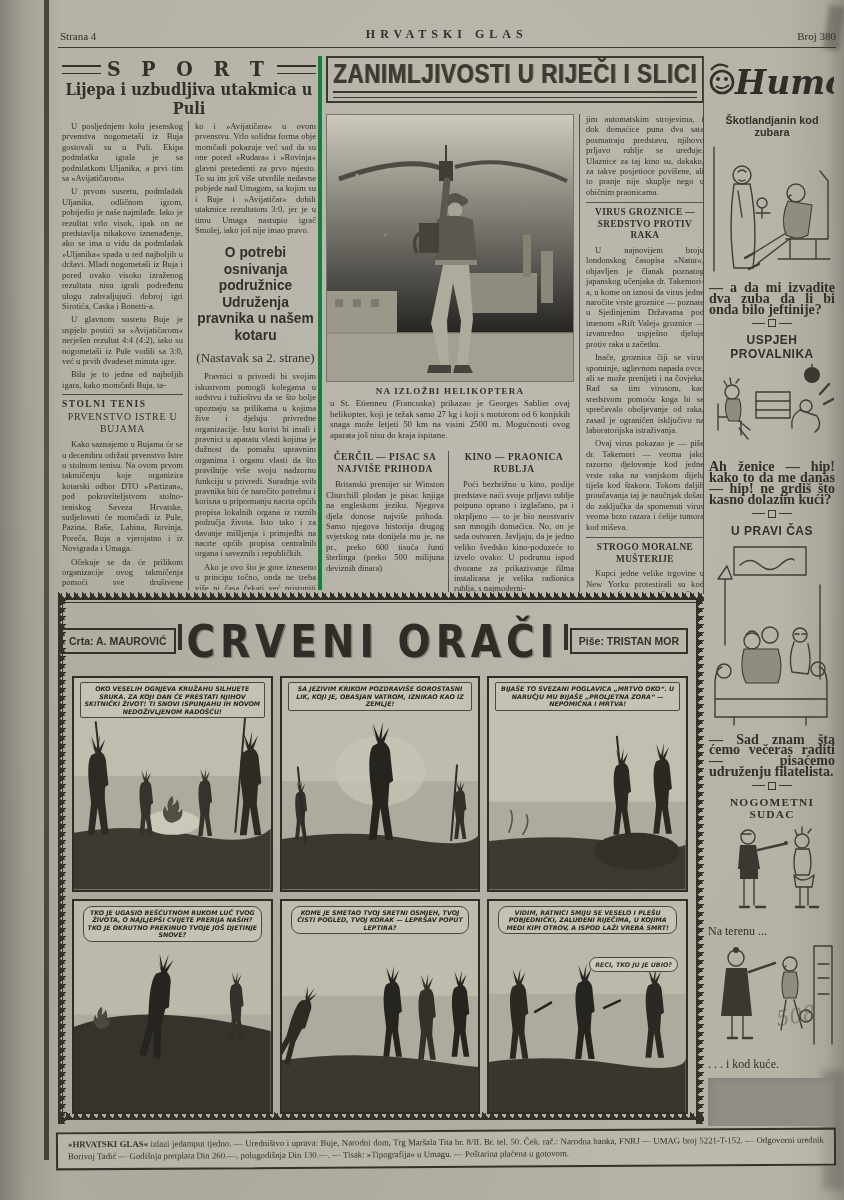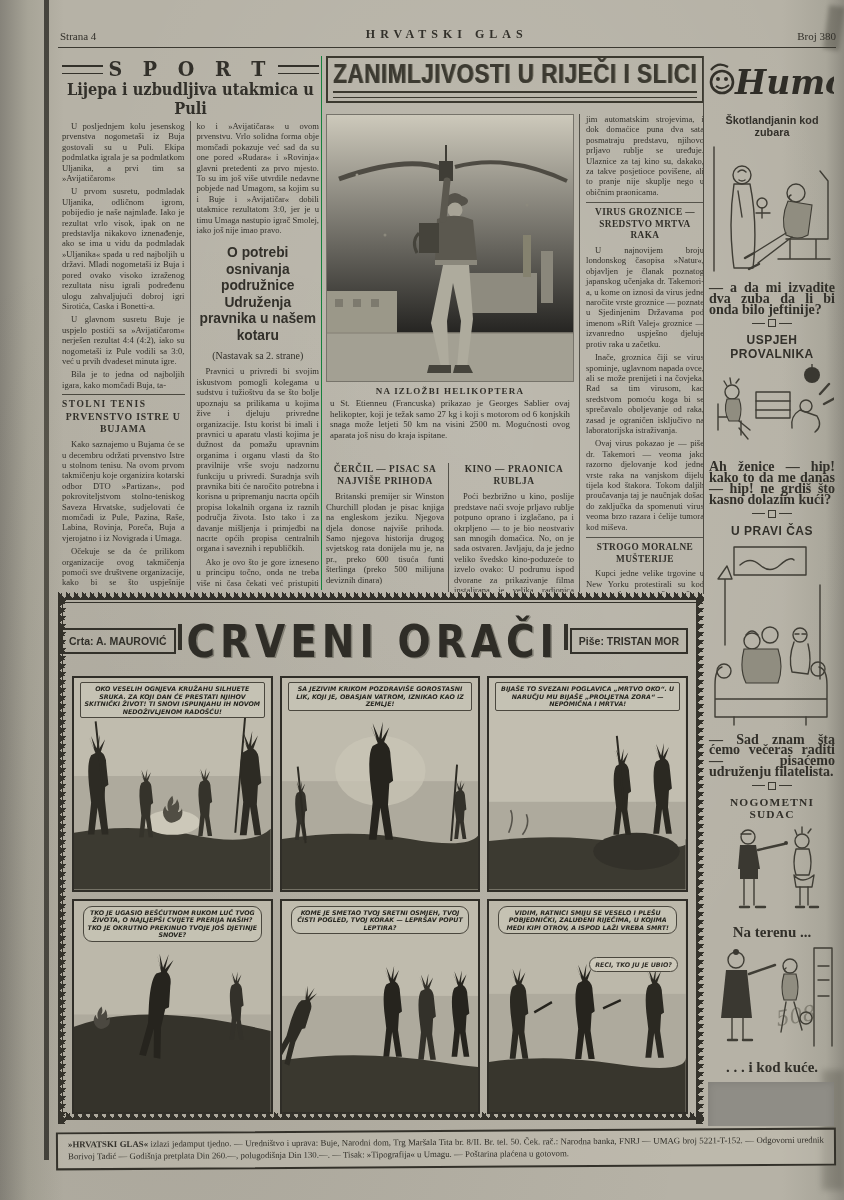--- a/index.html
+++ b/index.html
@@ -18,59 +18,59 @@
   .pagehead{position:absolute;left:60px;top:27px;width:776px;display:flex;justify-content:space-between;align-items:flex-end}
   .pagehead .side{font-size:11px}
   .masthead{font-weight:bold;font-size:12px;letter-spacing:5px}
   .headrule{position:absolute;left:58px;top:47px;width:778px;border-top:1.6px solid #3b3931}
 
   
   .p{font-size:8.6px;line-height:10.4px;text-align:justify;text-indent:9px;margin:0 0 3px}
   .rule{border-top:1px solid #4a483f;margin:4px 0}
 
   
-  .sport{position:absolute;left:62px;top:56px;width:260px;height:534px;border-right:1px solid #15803d;padding-right:2px;box-sizing:border-box;overflow:hidden}
+  .sport{position:absolute;left:62px;top:56px;width:260px;height:534px;border-right:4px solid #15803d;padding-right:2px;box-sizing:border-box;overflow:hidden}
   .sport-titlerow{display:flex;align-items:center;gap:6px;margin:2px 0 1px}
   .dbl{flex:1;height:6px;border-top:2.2px solid #33312a;border-bottom:1.2px solid #33312a}
   .sport-word{font-family:"DejaVu Serif",serif;font-weight:bold;font-size:19px;letter-spacing:7px;transform:scaleY(1.05)}
   .sport-headline{font-family:"DejaVu Serif",serif;font-weight:bold;font-size:14.6px;text-align:center;margin:1px 0 6px;transform:scaleY(1.12)}
   .cols{display:flex;height:470px;overflow:hidden}
   .colA{width:124px;padding-right:5px}
   .colB{width:124px;border-left:1px solid #55534b;padding-left:6px}
   .kicker{font-weight:bold;font-size:9.5px;letter-spacing:1.5px;margin:3px 0 2px}
-  .subttl{font-weight:bold;font-size:9.8px;text-align:center;letter-spacing:.8px;line-height:12px;margin:0 0 4px}
+  .subttl{font-weight:normal;font-size:9.8px;text-align:center;letter-spacing:.8px;line-height:12px;margin:0 0 4px}
   .lawyers-title{font-family:"Liberation Sans","DejaVu Sans",sans-serif;font-weight:bold;font-size:13.8px;line-height:16.5px;text-align:center;margin:10px 2px 6px}
-  .continues{font-size:10px;text-align:center;margin:0 0 5px}
+  .continues{font-size:13px;text-align:center;margin:0 0 5px}
 
   
   .zan{position:absolute;left:326px;top:56px;width:378px;height:536px;box-sizing:border-box;overflow:hidden}
   .banner{border:2.5px solid #3b392f;padding:3px 5px 3px;margin-bottom:11px}
   .banner-text{font-family:"Liberation Sans","DejaVu Sans",sans-serif;font-weight:bold;font-size:22.5px;letter-spacing:.5px;text-align:center;transform:scaleY(1.25);transform-origin:center;color:#3c3a31;text-shadow:1px 0 0 #6b685c;white-space:nowrap}
   .banner-lines{margin-top:4px;border-top:2px solid #3b392f;border-bottom:1px solid #3b392f;height:4px}
   .zanbody{display:flex}
   .zanleft{width:248px;padding-right:5px}
   .zanright{width:120px;border-left:1px solid #55534b;padding-left:6px}
   .photo{width:246px;height:266px;border:1px solid #76736a;position:relative;overflow:hidden}
   .photo-caption-title{font-weight:bold;font-size:9px;letter-spacing:1.2px;text-align:center;margin:4px 0 2px}
   .photo-caption{font-size:8.8px;line-height:10.6px;text-align:justify;margin:0 4px}
-  .arts{display:flex;margin-top:23px}
+  .arts{display:flex;margin-top:11px}
   .art1{width:120px;padding-right:4px}
   .art2{width:122px;border-left:1px solid #55534b;padding-left:5px}
   .art-title{font-weight:bold;font-size:9.4px;text-align:center;letter-spacing:.6px;line-height:12px;margin:0 0 4px}
   .mini-title{font-weight:bold;font-size:9.3px;text-align:center;letter-spacing:.4px;line-height:11.6px;margin:5px 0 3px;border-top:1px solid #55534b;padding-top:4px}
 
   
   .humor{position:absolute;left:708px;top:56px;width:128px;height:1070px;overflow:hidden}
   .humor-vline{position:absolute;left:703px;top:56px;width:0;height:538px;border-left:1.4px solid #4a4840}
   .hlogo{margin:2px 0 4px}
   .hhead{font-family:"Liberation Sans","DejaVu Sans",sans-serif;font-weight:bold;font-size:10.8px;text-align:center;margin:6px 0 3px}
   .hheadU{font-family:"Liberation Sans","DejaVu Sans",sans-serif;font-weight:bold;font-size:12px;letter-spacing:.5px;text-align:center;margin:6px 0 3px}
   .hheadS{font-weight:bold;font-size:11.4px;letter-spacing:1.2px;text-align:center;margin:6px 0 3px}
   .hcap{font-weight:bold;font-size:14px;line-height:10.8px;text-align:justify;margin:2px 1px 3px}
-  .hcapc{font-weight:bold;font-size:15px;text-align:center;margin:3px 0}
+  .hcapc{font-weight:normal;font-size:12px;margin:3px 0}
   .orn{display:flex;align-items:center;justify-content:center;gap:3px;margin:4px 0}
   .orn::before,.orn::after{content:"";width:13px;border-top:1.2px solid #3b3931}
   .orn .sq{width:6px;height:6px;border:1.2px solid #3b3931}
   .torn-patch{width:126px;height:86px;background:#8f8d86;margin-top:6px;box-shadow:inset 0 0 8px rgba(0,0,0,.12)}
   .handwrite{position:absolute;left:776px;top:1004px;font-family:"DejaVu Serif",serif;font-style:italic;font-size:21px;color:rgba(74,70,60,.45);transform:rotate(-10deg)}
 
   
   .comic{position:absolute;left:58px;top:592px;width:646px;height:532px}
   .zzh{height:8px;background:
     linear-gradient(45deg,#34322b 50%,transparent 50%) 0 100%/8px 8px repeat-x,
@@ -214,21 +214,21 @@
           <p class="p">Britanski premijer sir Winston Churchill plodan je pisac knjiga na engleskom jeziku. Njegova djela donose najviše prihoda. Samo njegova historija drugog svjetskog rata donijela mu je, na pr., preko 600 tisuća funti šterlinga (preko 500 milijuna deviznih dinara)</p>
         </div>
         <div class="art2">
           <div class="art-title">KINO — PRAONICA RUBLJA</div>
           <p class="p">Poći bezbrižno u kino, poslije predstave naći svoje prljavo rublje potpuno oprano i izglačano, pa i okrpljeno — to je bio neostvariv san mnogih domaćica. No, on je sada ostvaren. Javljaju, da je jedno veliko švedsko kino-poduzeće to izvelo ovako: U podrumu ispod dvorane za prikazivanje filma instalirana je velika radionica rublja, s najmoderni-</p>
         </div>
       </div>
     </div>
     <div class="zanright">
       <p class="p" style="text-indent:0">jim automatskim strojevima, i dok domaćice puna dva sata posmatraju predstavu, njihovo prljavo rublje se uređuje. Ulaznice za taj kino su, dakako, za takve posjetioce povišene, ali to pranje nije skuplje nego u običnim praonicama.</p>
-      <div class="mini-title">VIRUS GROZNICE — SREDSTVO MRTVA RAKA</div>
+      <div class="mini-title">VIRUS GROZNICE — SREDSTVO PROTIV RAKA</div>
       <p class="p">U najnovijem broju londonskog časopisa »Natur«, objavljen je članak poznatog japanskog učenjaka dr. Takemori-a, u kome on iznosi da virus jedne naročite vrste groznice — poznate u Sjedinjenim Državama pod imenom »Rift Valej« groznice — izvanredno uspješno djeluje protiv raka u začetku.</p>
       <p class="p">Inače, groznica čiji se virus spominje, uglavnom napada ovce, ali se može prenijeti i na čovjeka. Rad sa tim virusom, kao sredstvom pomoću koga bi se sprečavalo oboljevanje od raka, zasad je ograničen isključivo na laboratorijska istraživanja.</p>
       <p class="p">Ovaj virus pokazao je — piše dr. Takemori — veoma jako razorno djelovanje kod jedne vrste raka na vanjskom dijelu tijela kod štakora. Tokom daljih proučavanja taj je naučnjak došao do zaključka da spomenuti virus veoma brzo razara i ćelije tumora kod miševa.</p>
       <div class="mini-title">STROGO MORALNE MUŠTERIJE</div>
       <p class="p">Kupci jedne velike trgovine u New Yorku protestirali su kod uprave zbog toga, što voštane lutke, koje u izlogu pokazuju robu i haljine, namijenjene trudnicama, nisu imale — vjenčanog prstena na ruci.</p>
     </div>
   </div>
 </section>
 
 <div class="humor-vline"></div>

